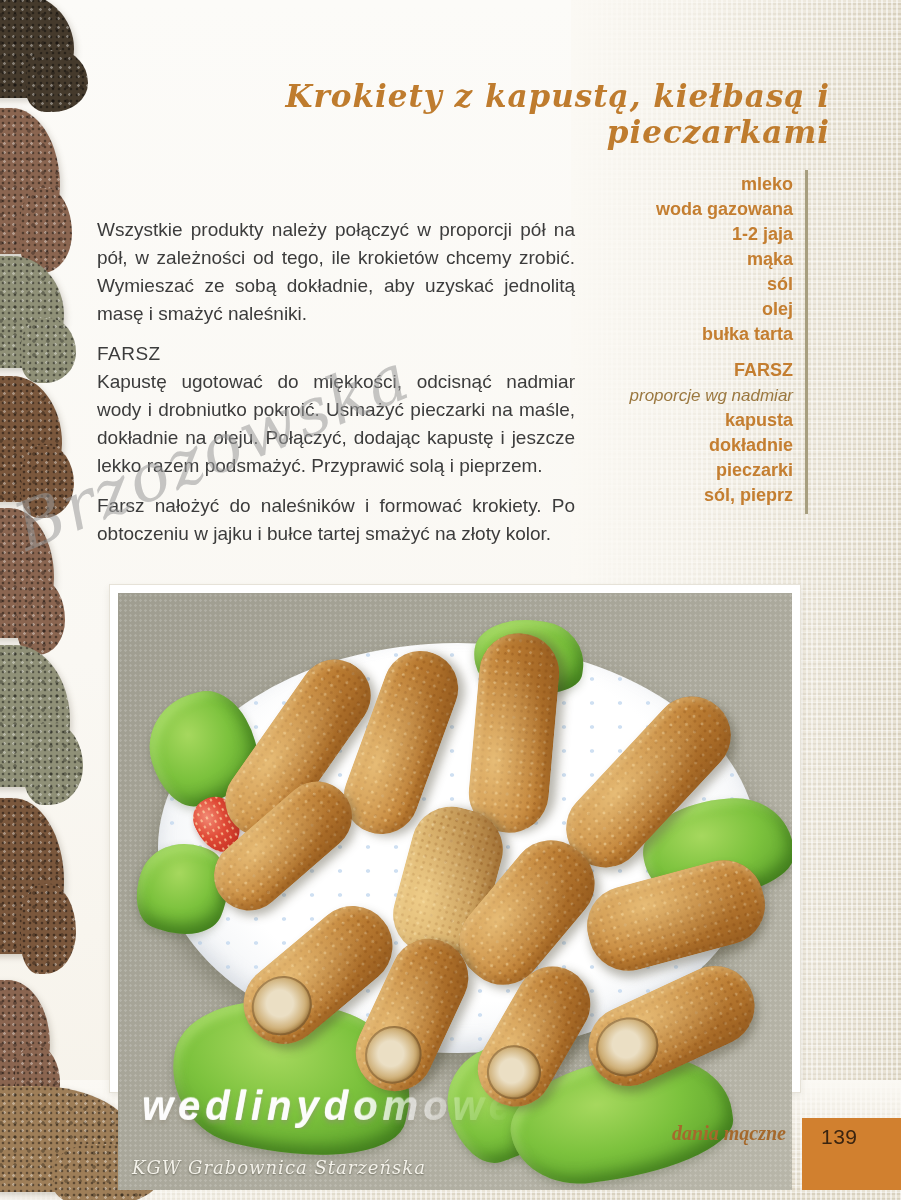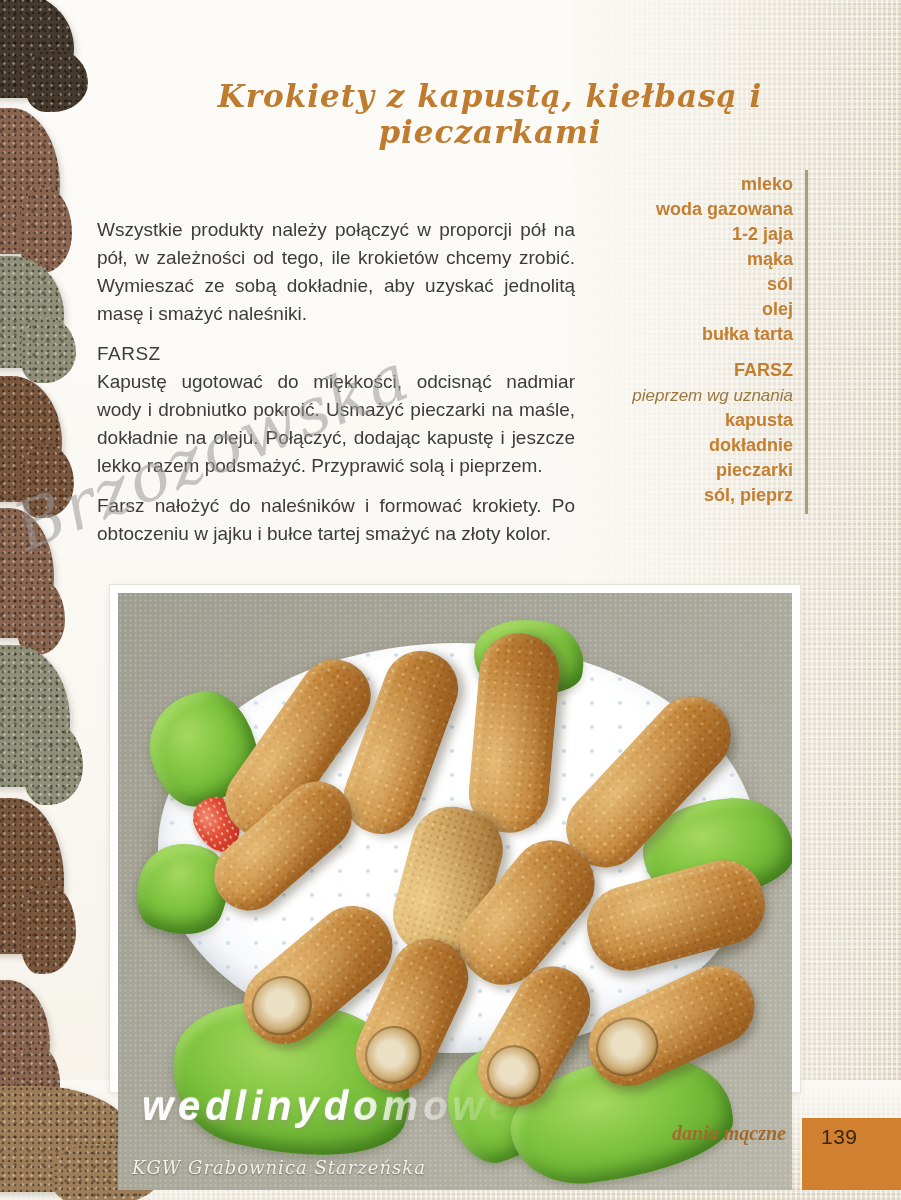--- a/index.html
+++ b/index.html
@@ -41,21 +41,21 @@
   }
   .pile::before{content:"";position:absolute;right:-16%;top:55%;width:72%;height:58%;
     background:inherit;border-radius:48% 62% 70% 40% / 52% 66% 58% 42%;}
   .p-dark{background-color:#453a2c;}
   .p-brown{background-color:#8a6550;}
   .p-olive{background-color:#8f9077;}
   .p-rust{background-color:#7a573c;}
   .p-light{background-color:#9e7e58;}
 
   
-  .title{position:absolute;left:150px;top:78px;width:680px;text-align:center;
+  .title{position:absolute;left:150px;top:78px;width:680px;text-align:right;
     font-family:"DejaVu Serif",serif;font-style:italic;font-weight:bold;
     font-size:31px;letter-spacing:1px;color:var(--c-title);}
 
   
   .instructions{position:absolute;left:97px;top:216px;width:478px;
     color:var(--c-body);font-size:19px;line-height:28px;text-align:justify;}
   .instructions .gap{margin-top:12px;}
   .farsz-line{letter-spacing:.5px;}
 
   
@@ -164,21 +164,21 @@
 
   <div class="ingredients">
     <span class="item">mleko</span>
     <span class="item">woda gazowana</span>
     <span class="item">1-2 jaja</span>
     <span class="item">mąka</span>
     <span class="item">sól</span>
     <span class="item">olej</span>
     <span class="item">bułka tarta</span>
     <span class="farsz">FARSZ</span>
-    <span class="note">pieprzem wg uznania</span>
+    <span class="note">proporcje wg nadmiar</span>
     <span class="item">kapusta</span>
     <span class="item">dokładnie</span>
     <span class="item">pieczarki</span>
     <span class="item">sól, pieprz</span>
   </div>
 
   <div class="wm-diag">Brzozowska</div>
 
   <div class="photo-frame">
     <div class="photo">

